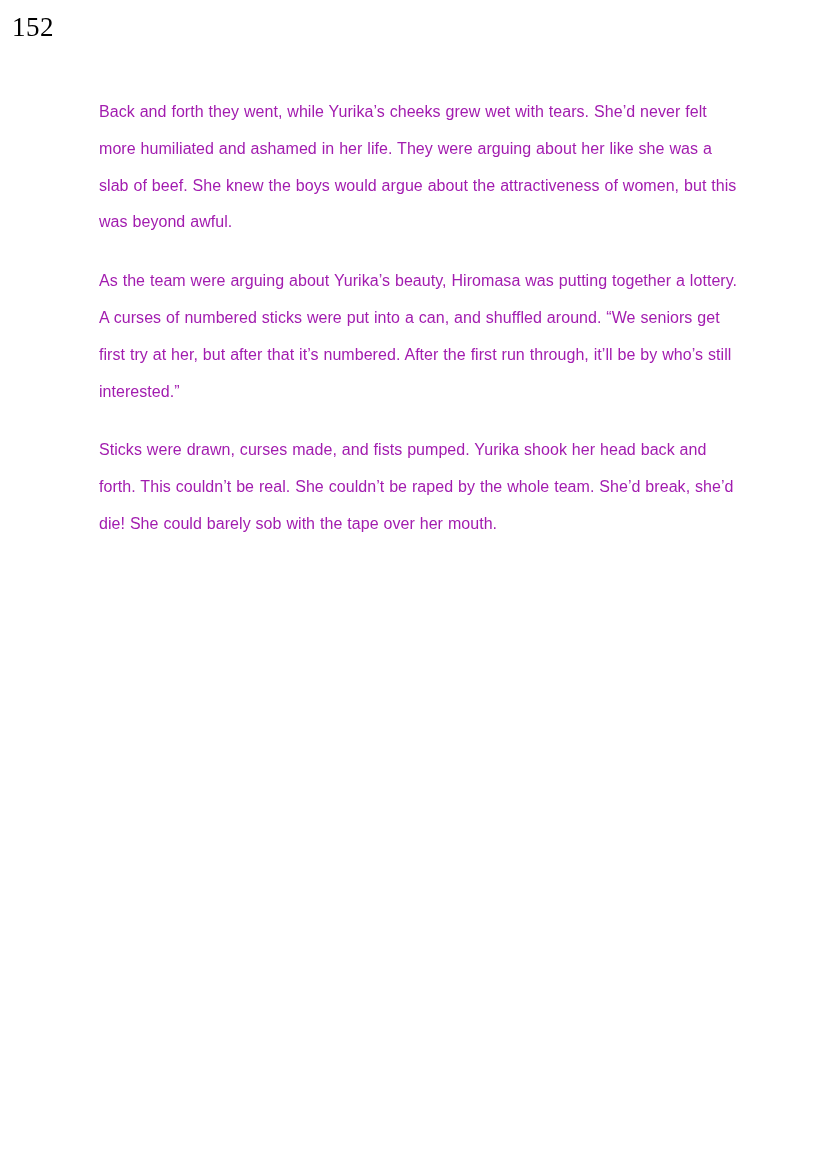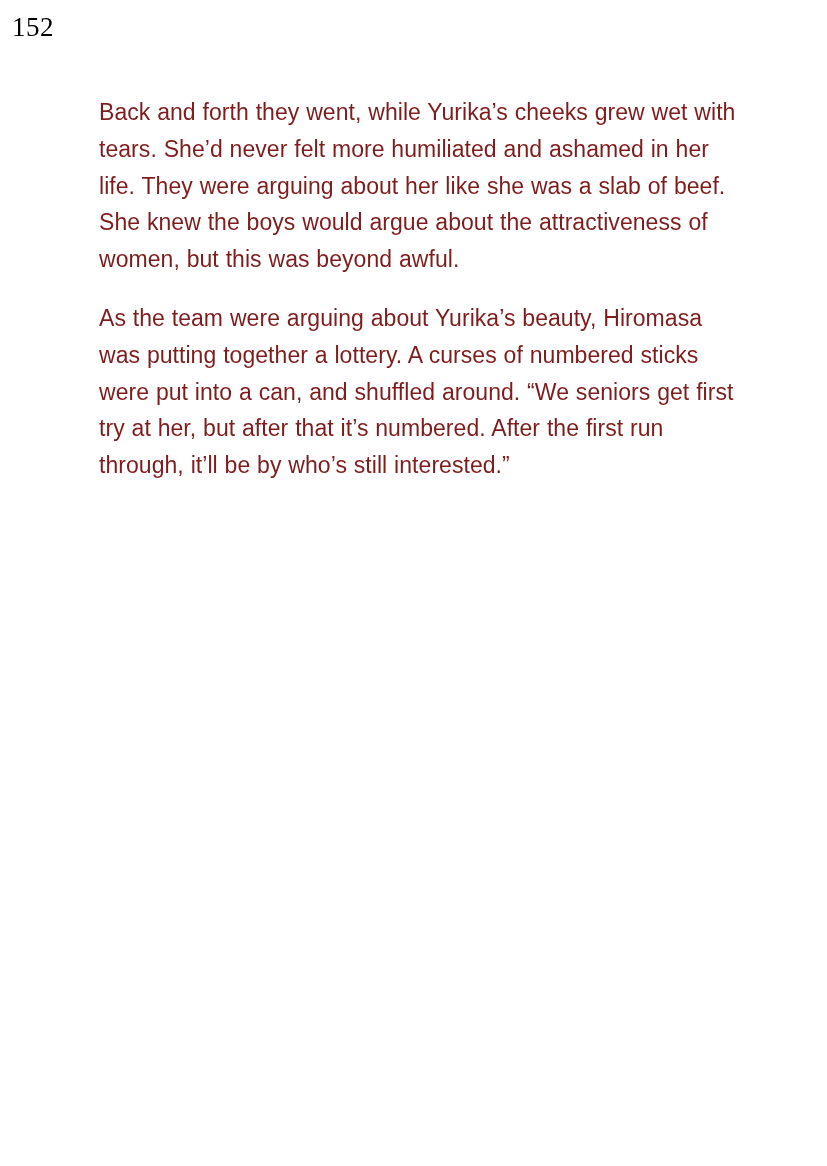--- a/index.html
+++ b/index.html
@@ -30,37 +30,38 @@
     letter-spacing: 0.5px;
   }
   .body-text {
     position: absolute;
     top: 94px;
     left: 99px;
     width: 640px;
   }
   .para {
     font-family: "Liberation Sans", sans-serif;
-    font-size: 23px;
+    font-size: 16px;
     line-height: 36.8px;
-    color: #7f1d1d;
+    color: #a21caf;
     margin: 0 0 22px 0;
     text-align: left;
     letter-spacing: 0.05px;
     word-spacing: 0.4px;
   }
   .para:last-child {
     margin-bottom: 0;
   }
 </style>
 </head>
 <body>
 
 <div class="page">
 
   <div class="page-number">152</div>
 
   <div class="body-text">
     <p class="para">Back and forth they went, while Yurika’s cheeks grew wet with tears. She’d never felt more humiliated and ashamed in her life. They were arguing about her like she was a slab of beef. She knew the boys would argue about the attractiveness of women, but this was beyond awful.</p>
     <p class="para">As the team were arguing about Yurika’s beauty, Hiromasa was putting together a lottery. A curses of numbered sticks were put into a can, and shuffled around. “We seniors get first try at her, but after that it’s numbered. After the first run through, it’ll be by who’s still interested.”</p>
+    <p class="para">Sticks were drawn, curses made, and fists pumped. Yurika shook her head back and forth. This couldn’t be real. She couldn’t be raped by the whole team. She’d break, she’d die! She could barely sob with the tape over her mouth.</p>
   </div>
 
 </div>
 
 </body></html>

